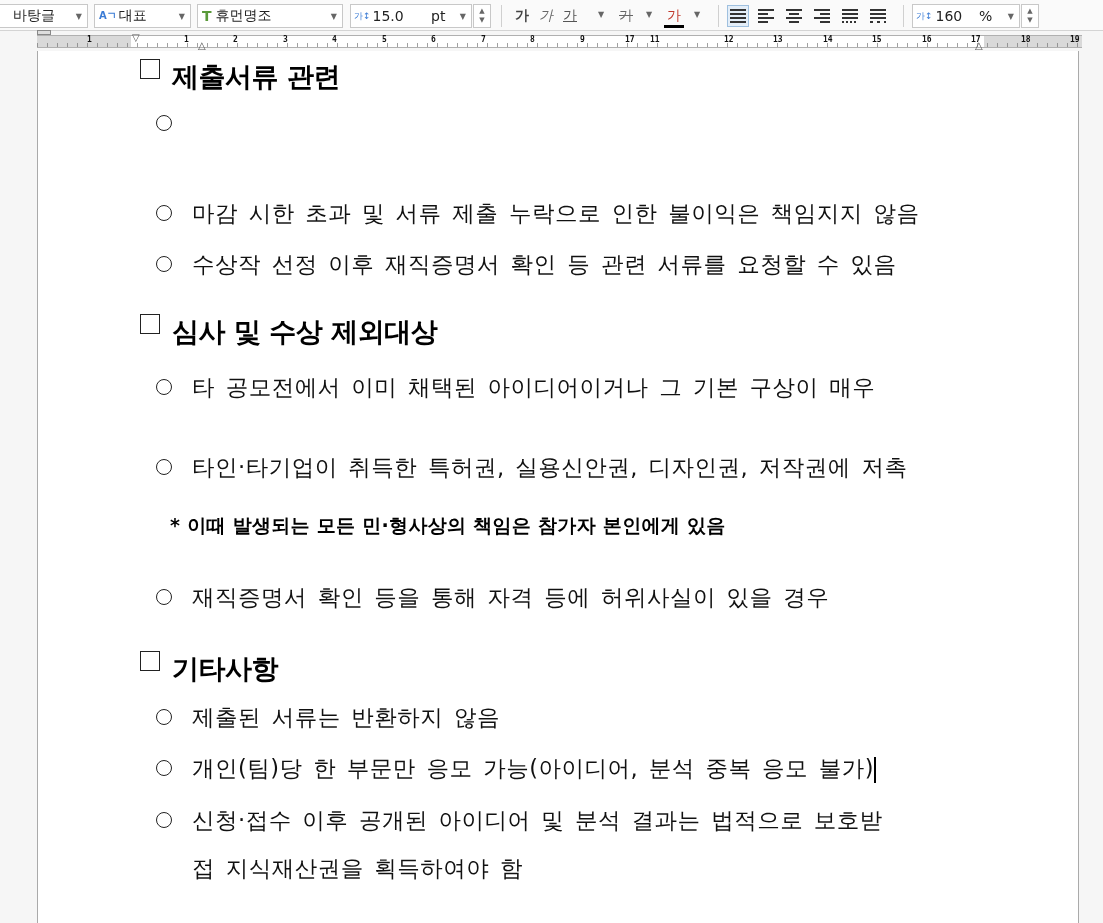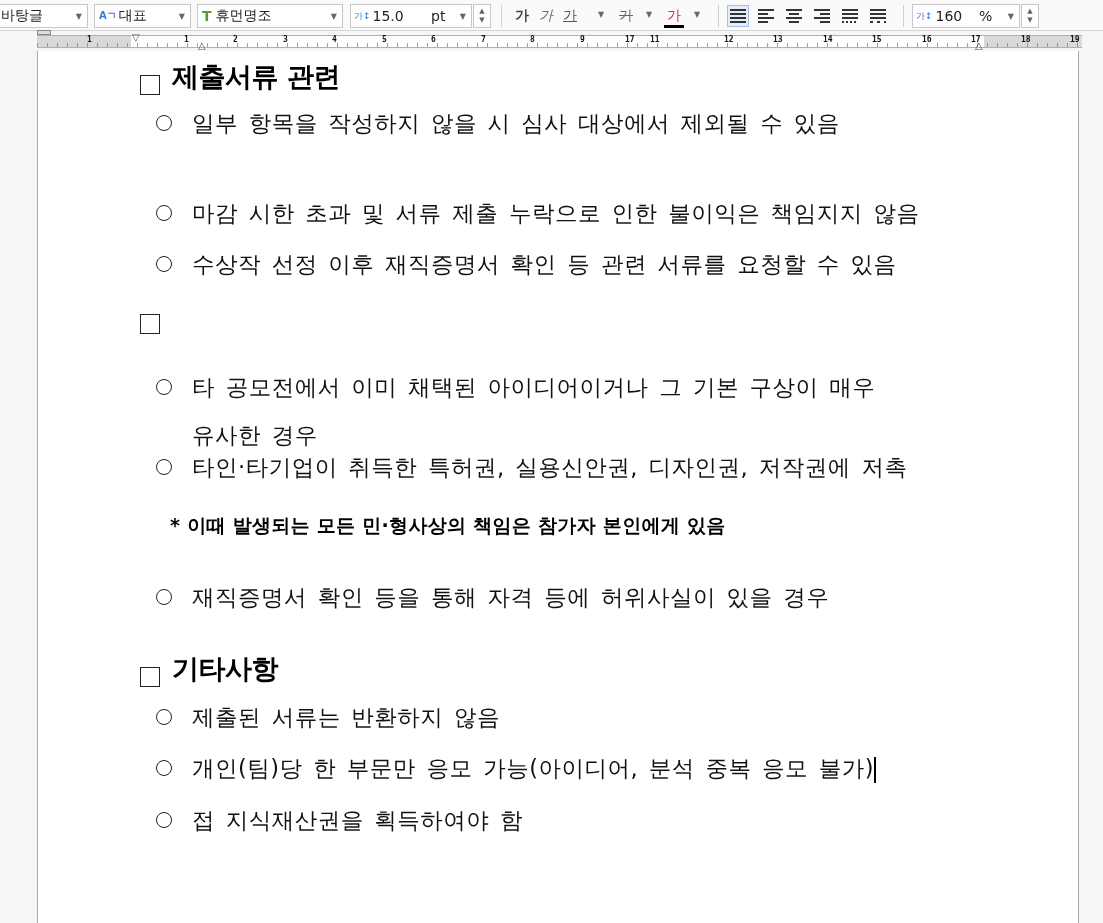--- a/index.html
+++ b/index.html
@@ -24,34 +24,34 @@
   .ruler .shade-l { position:absolute; left:0; top:0; width: 94px; height: 100%; background:#d9d9d9; }
   .ruler .shade-r { position:absolute; right:0; top:0; width: 98px; height: 100%; background:#d9d9d9; }
   .ruler .num { position: absolute; top: -1px; font-size: 8px; font-weight: bold; color: #111; font-family: "DejaVu Sans Mono", monospace; }
   .ruler .ticks { position:absolute; left:0; bottom:0; width:100%; height:4px;
     background-image: repeating-linear-gradient(to right, #777 0 1px, transparent 1px 10px); opacity: .7; }
   .marker { position: absolute; font-size: 10px; color: #555; }
 
   
   .page { position: absolute; left: 37px; top: 51px; width: 1042px; height: 900px; background: #fff; border-left: 1px solid #aaa; border-right: 1px solid #aaa; }
   .content { position: absolute; left: 102px; top: 0; width: 842px; }
-  .heading { position: absolute; left: 0; font-size: 27px; font-weight: bold; color: #000; display: flex; align-items: flex-end; letter-spacing: -0.5px; font-family: "DejaVu Sans", sans-serif; }
+  .heading { position: absolute; left: 0; font-size: 27px; font-weight: bold; color: #000; display: flex; align-items: flex-start; letter-spacing: -0.5px; font-family: "DejaVu Sans", sans-serif; }
   .heading .box { display:inline-block; width: 20px; height: 20px; border: 1.5px solid #222; margin-right: 12px; }
   .bullet { position: absolute; left: 16px; width: 826px; font-size: 22.5px; line-height: 48px; color: #111; font-family: "DejaVu Sans", sans-serif; letter-spacing: 0.5px; }
   .bullet .circ { position: absolute; left: 0; top: 16px; width: 16px; height: 16px; border: 1.5px solid #222; border-radius: 50%; }
   .bullet .body { margin-left: 36px; text-align: justify; text-align-last: left; word-spacing: 3px; }
   .note { position: absolute; left: 30px; font-size: 19px; font-weight: bold; color: #000; letter-spacing: 0.3px; }
   .cursor { display:inline-block; width: 2px; height: 26px; background:#000; vertical-align: middle; }
 </style>
 </head>
 <body>
 
 <div class="toolbar">
   <div class="combo" style="left:-2px;width:90px;">
-    <span class="txt" style="margin-left:2px">바탕글</span>
+    <span class="txt" style="margin-left:14px">바탕글</span>
     <span class="caret">▼</span>
   </div>
   <div class="combo" style="left:94px;width:97px;">
     <span style="font-size:10px;color:#3a7bd5;margin:0 2px 0 4px;font-weight:bold">Aㄱ</span>
     <span class="txt">대표</span>
     <span class="caret">▼</span>
   </div>
   <div class="combo" style="left:197px;width:146px;">
     <span style="font-size:14px;color:#5a9a3a;font-weight:bold;margin:0 4px 0 4px">T</span>
     <span class="txt">휴먼명조</span>
@@ -163,40 +163,39 @@
 <div class="page">
   <div class="content">
 
     <div class="heading" style="top:8px">
       <span class="box"></span>
       <span>제출서류 관련</span>
     </div>
     <div class="bullet" style="top:48px">
       <span class="circ"></span>
       <div class="body">
-          <div>일부 항목을 작성하지 않을 시 심사 대상에서 제외될 수 있음</div>
         </div>
     </div>
     <div class="bullet" style="top:138px">
       <span class="circ"></span>
       <div class="body">마감 시한 초과 및 서류 제출 누락으로 인한 불이익은 책임지지 않음</div>
     </div>
     <div class="bullet" style="top:189px">
       <span class="circ"></span>
       <div class="body">수상작 선정 이후 재직증명서 확인 등 관련 서류를 요청할 수 있음</div>
     </div>
 
     <div class="heading" style="top:263px">
       <span class="box"></span>
+      <span>심사 및 수상 제외대상</span>
     </div>
     <div class="bullet" style="top:312px">
       <span class="circ"></span>
       <div class="body">
           <div>타 공모전에서 이미 채택된 아이디어이거나 그 기본 구상이 매우</div>
-          <div>유사한 경우</div>
         </div>
     </div>
     <div class="bullet" style="top:392px">
       <span class="circ"></span>
       <div class="body">
           <div>타인·타기업이 취득한 특허권, 실용신안권, 디자인권, 저작권에 저촉</div>
         </div>
     </div>
     <div class="note" style="top:462px">* 이때 발생되는 모든 민·형사상의 책임은 참가자 본인에게 있음</div>
     <div class="bullet" style="top:522px">
@@ -212,18 +211,19 @@
       <span class="circ"></span>
       <div class="body">제출된 서류는 반환하지 않음</div>
     </div>
     <div class="bullet" style="top:693px">
       <span class="circ"></span>
       <div class="body"><span>개인(팀)당 한 부문만 응모 가능(아이디어, 분석 중복 응모 불가)</span><span class="cursor"></span></div>
     </div>
     <div class="bullet" style="top:745px">
       <span class="circ"></span>
       <div class="body">
+          <div>신청·접수 이후 공개된 아이디어 및 분석 결과는 법적으로 보호받</div>
           <div>접 지식재산권을 획득하여야 함</div>
         </div>
     </div>
 
   </div>
 </div>
 
 </body></html>

